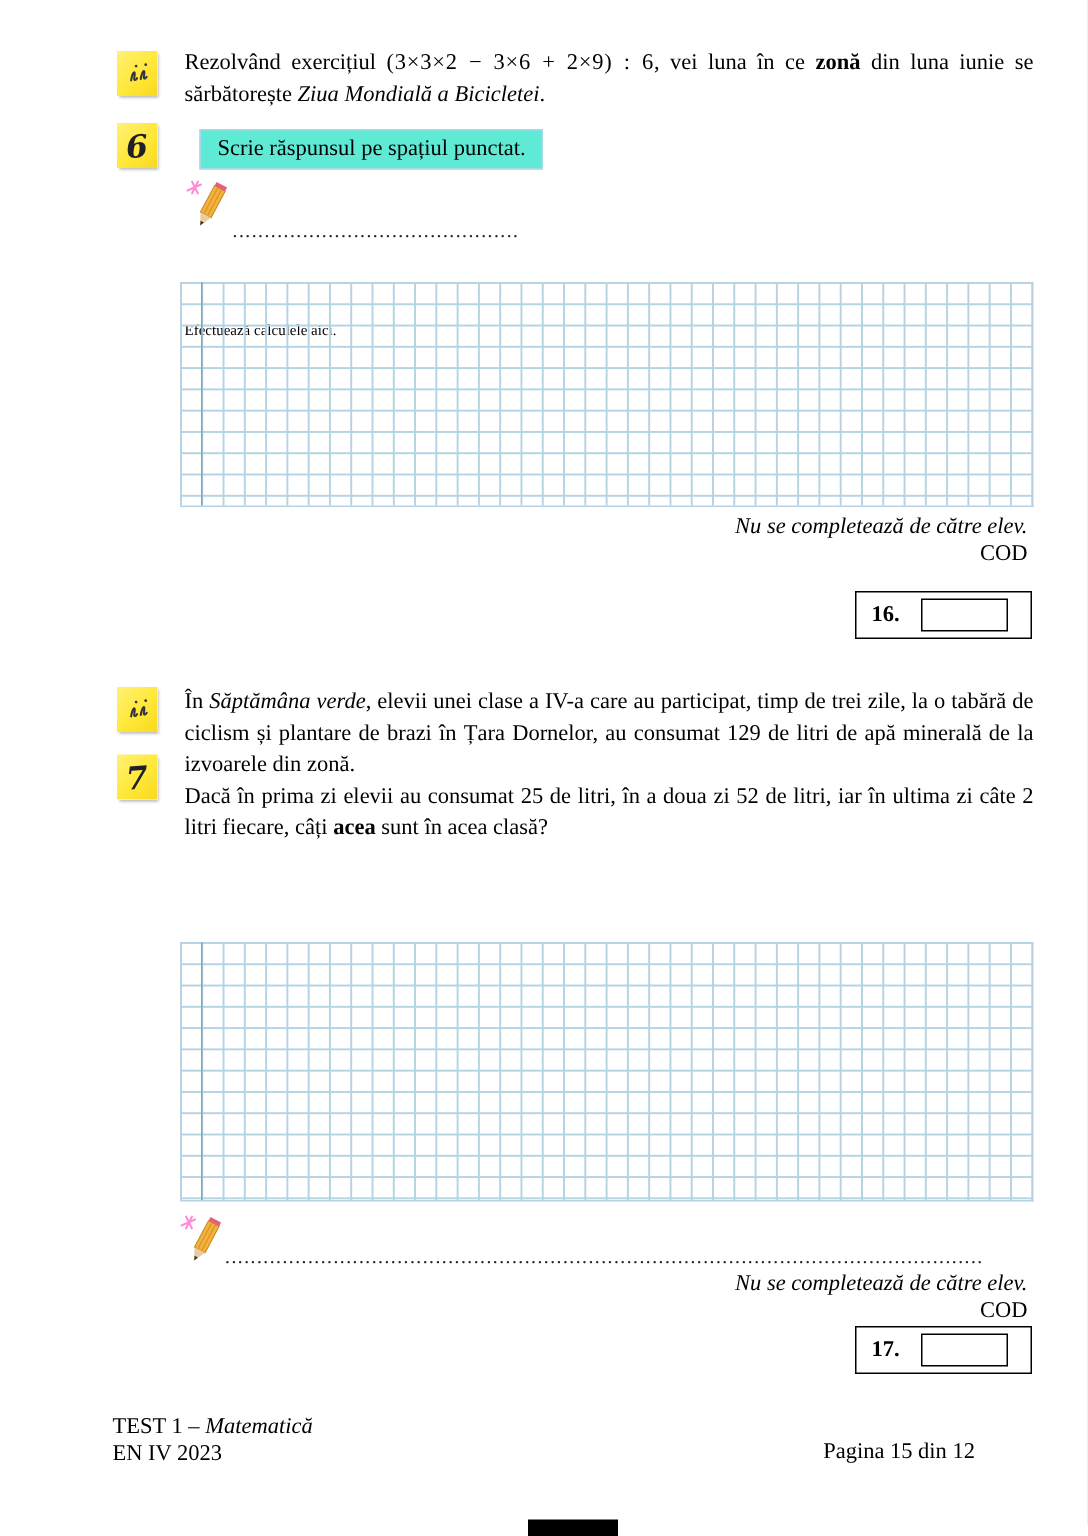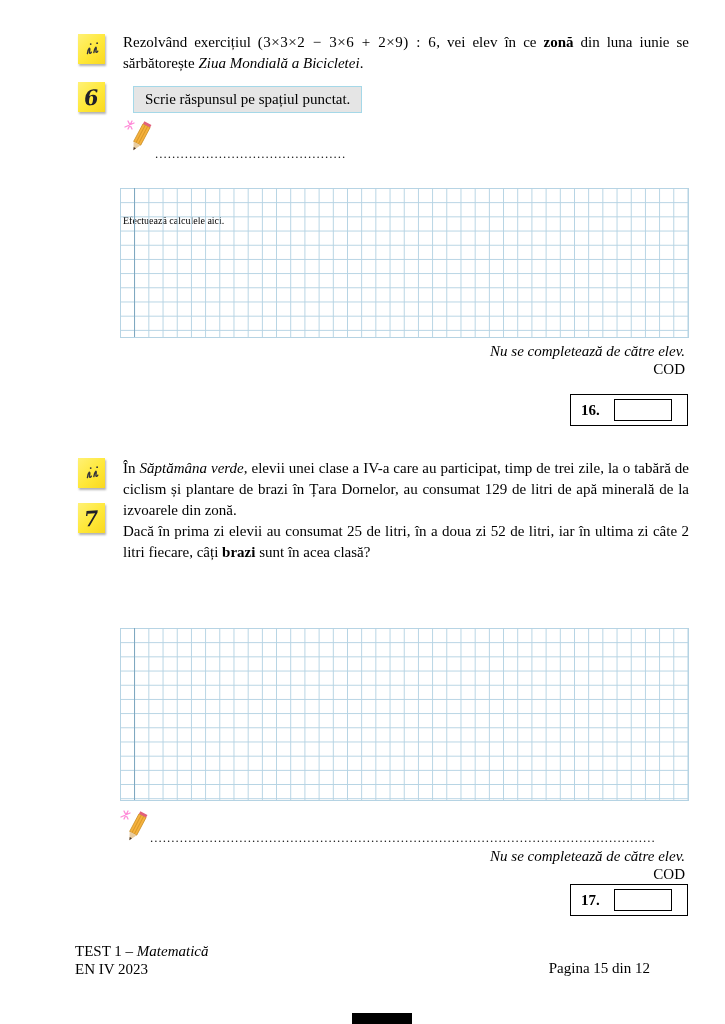--- a/index.html
+++ b/index.html
@@ -14,21 +14,21 @@
     position:absolute;left:78px;width:27px;height:30px;
     background:linear-gradient(135deg,#fff176 0%,#ffe838 55%,#f9d820 100%);
     box-shadow:1px 1.5px 2px rgba(0,0,0,0.3);
     display:flex;align-items:center;justify-content:center;
   }
   .sticky-num{
     font-family:"DejaVu Serif", serif;font-style:italic;font-weight:bold;
     font-size:21px;color:#20202a;transform:rotate(-4deg);
   }
   .instr-box{
-    position:absolute;left:133px;border:1px solid #a5d8e8;background:#e5e5e5;
+    position:absolute;left:133px;border:1px solid #a5d8e8;background:#5eead4;
     font-size:15px;padding:4px 11px;white-space:nowrap;
   }
   .work-label{position:absolute;left:123px;font-size:10px;margin-top:43px;}
   .grid{
     position:absolute;left:120px;width:568px;
     background-image:
       linear-gradient(to right,#b5d3e3 1px,transparent 1px),
       linear-gradient(to bottom,#b5d3e3 1px,transparent 1px);
     background-size:14.2px 14.2px;
     border-right:1px solid #b5d3e3;border-bottom:1px solid #b5d3e3;
@@ -64,21 +64,21 @@
       <path d="M14 16 C15 10 17.5 7.5 16.3 14 C15.9 16.2 17.3 16.2 18.3 14.4" stroke="#33333d" fill="none" stroke-width="1.5" stroke-linecap="round"></path>
       <circle cx="10.6" cy="6.6" r="1" fill="#33333d"></circle>
       <circle cx="17.6" cy="5.6" r="1" fill="#33333d"></circle>
     </svg>
   </div>
   <div class="sticky" style="top:82px;">
     <span class="sticky-num">6</span>
   </div>
 
   <div class="para" style="top:32px;">
-    <p><span>Rezolvând exercițiul </span><span class="expr">(3×3×2 − 3×6 + 2×9) : 6</span><span>, vei elev în ce </span><b>zonă</b><span> din luna iunie se sărbătorește </span><i>Ziua Mondială a Bicicletei</i><span>.</span></p>
+    <p><span>Rezolvând exercițiul </span><span class="expr">(3×3×2 − 3×6 + 2×9) : 6</span><span>, vei luna în ce </span><b>zonă</b><span> din luna iunie se sărbătorește </span><i>Ziua Mondială a Bicicletei</i><span>.</span></p>
   </div>
 
   <div class="instr-box" style="top:86px;">
     <span>Scrie răspunsul pe spațiul punctat.</span>
   </div>
 
   <svg class="pencil" style="left:122px;top:118px;" viewBox="0 0 36 40">
     <path d="M6 3 L10 11 M3 9 L12 5 M10 3 L6 11" stroke="#ff8ad8" stroke-width="1.3" fill="none" stroke-linecap="round"></path>
     <g transform="rotate(28 18 20)">
       <rect x="14" y="6" width="8" height="20" fill="#f6b23d" stroke="#c58a20" stroke-width="0.7"></rect>
@@ -111,21 +111,21 @@
       <circle cx="10.6" cy="6.6" r="1" fill="#33333d"></circle>
       <circle cx="17.6" cy="5.6" r="1" fill="#33333d"></circle>
     </svg>
   </div>
   <div class="sticky" style="top:503px;">
     <span class="sticky-num">7</span>
   </div>
 
   <div class="para" style="top:458px;">
     <p><span>În </span><i>Săptămâna verde</i><span>, elevii unei clase a IV-a care au participat, timp de trei zile, la o tabără de ciclism și plantare de brazi în Țara Dornelor, au consumat 129 de litri de apă minerală de la izvoarele din zonă.</span></p>
-    <p><span>Dacă în prima zi elevii au consumat 25 de litri, în a doua zi 52 de litri, iar în ultima zi câte 2 litri fiecare, câți </span><b>brazi</b><span> sunt în acea clasă?</span></p>
+    <p><span>Dacă în prima zi elevii au consumat 25 de litri, în a doua zi 52 de litri, iar în ultima zi câte 2 litri fiecare, câți </span><b>acea</b><span> sunt în acea clasă?</span></p>
   </div>
 
 
 
   <div class="grid" style="top:628px;height:172px;">
     <div class="grid-margin"></div>
   </div>
 
   <svg class="pencil" style="left:118px;top:808px;" viewBox="0 0 36 40">
     <path d="M6 3 L10 11 M3 9 L12 5 M10 3 L6 11" stroke="#ff8ad8" stroke-width="1.3" fill="none" stroke-linecap="round"></path>

